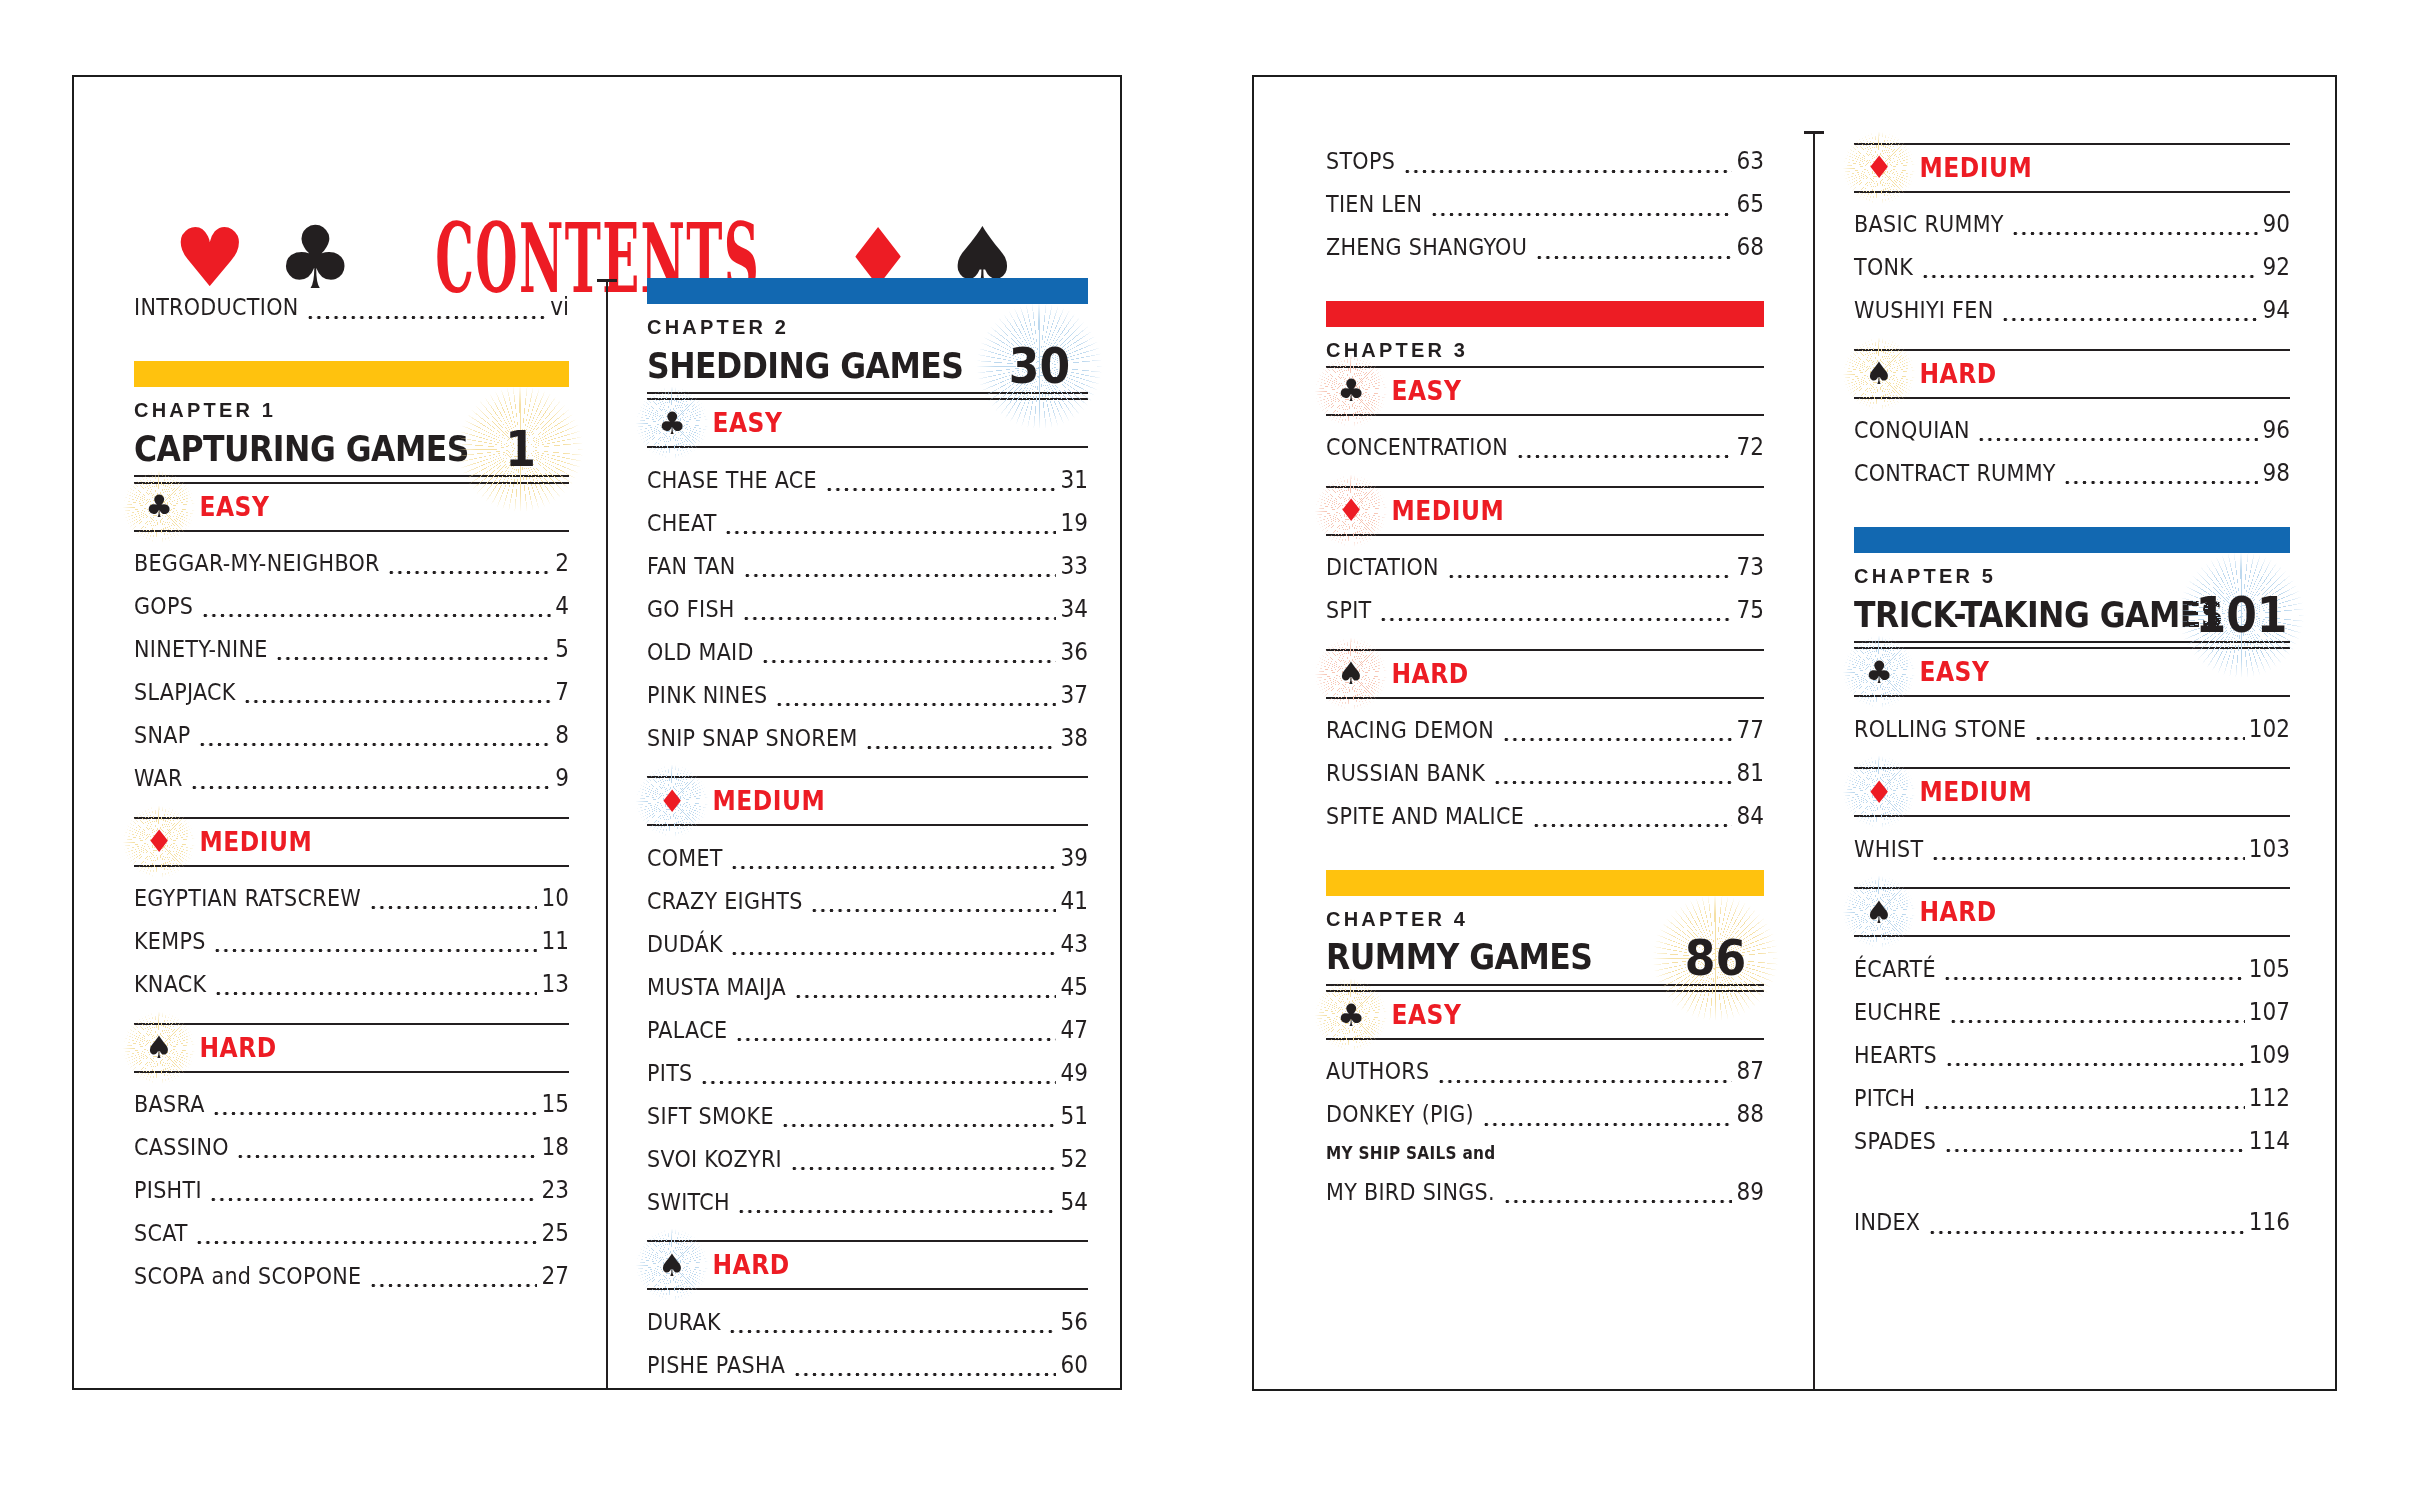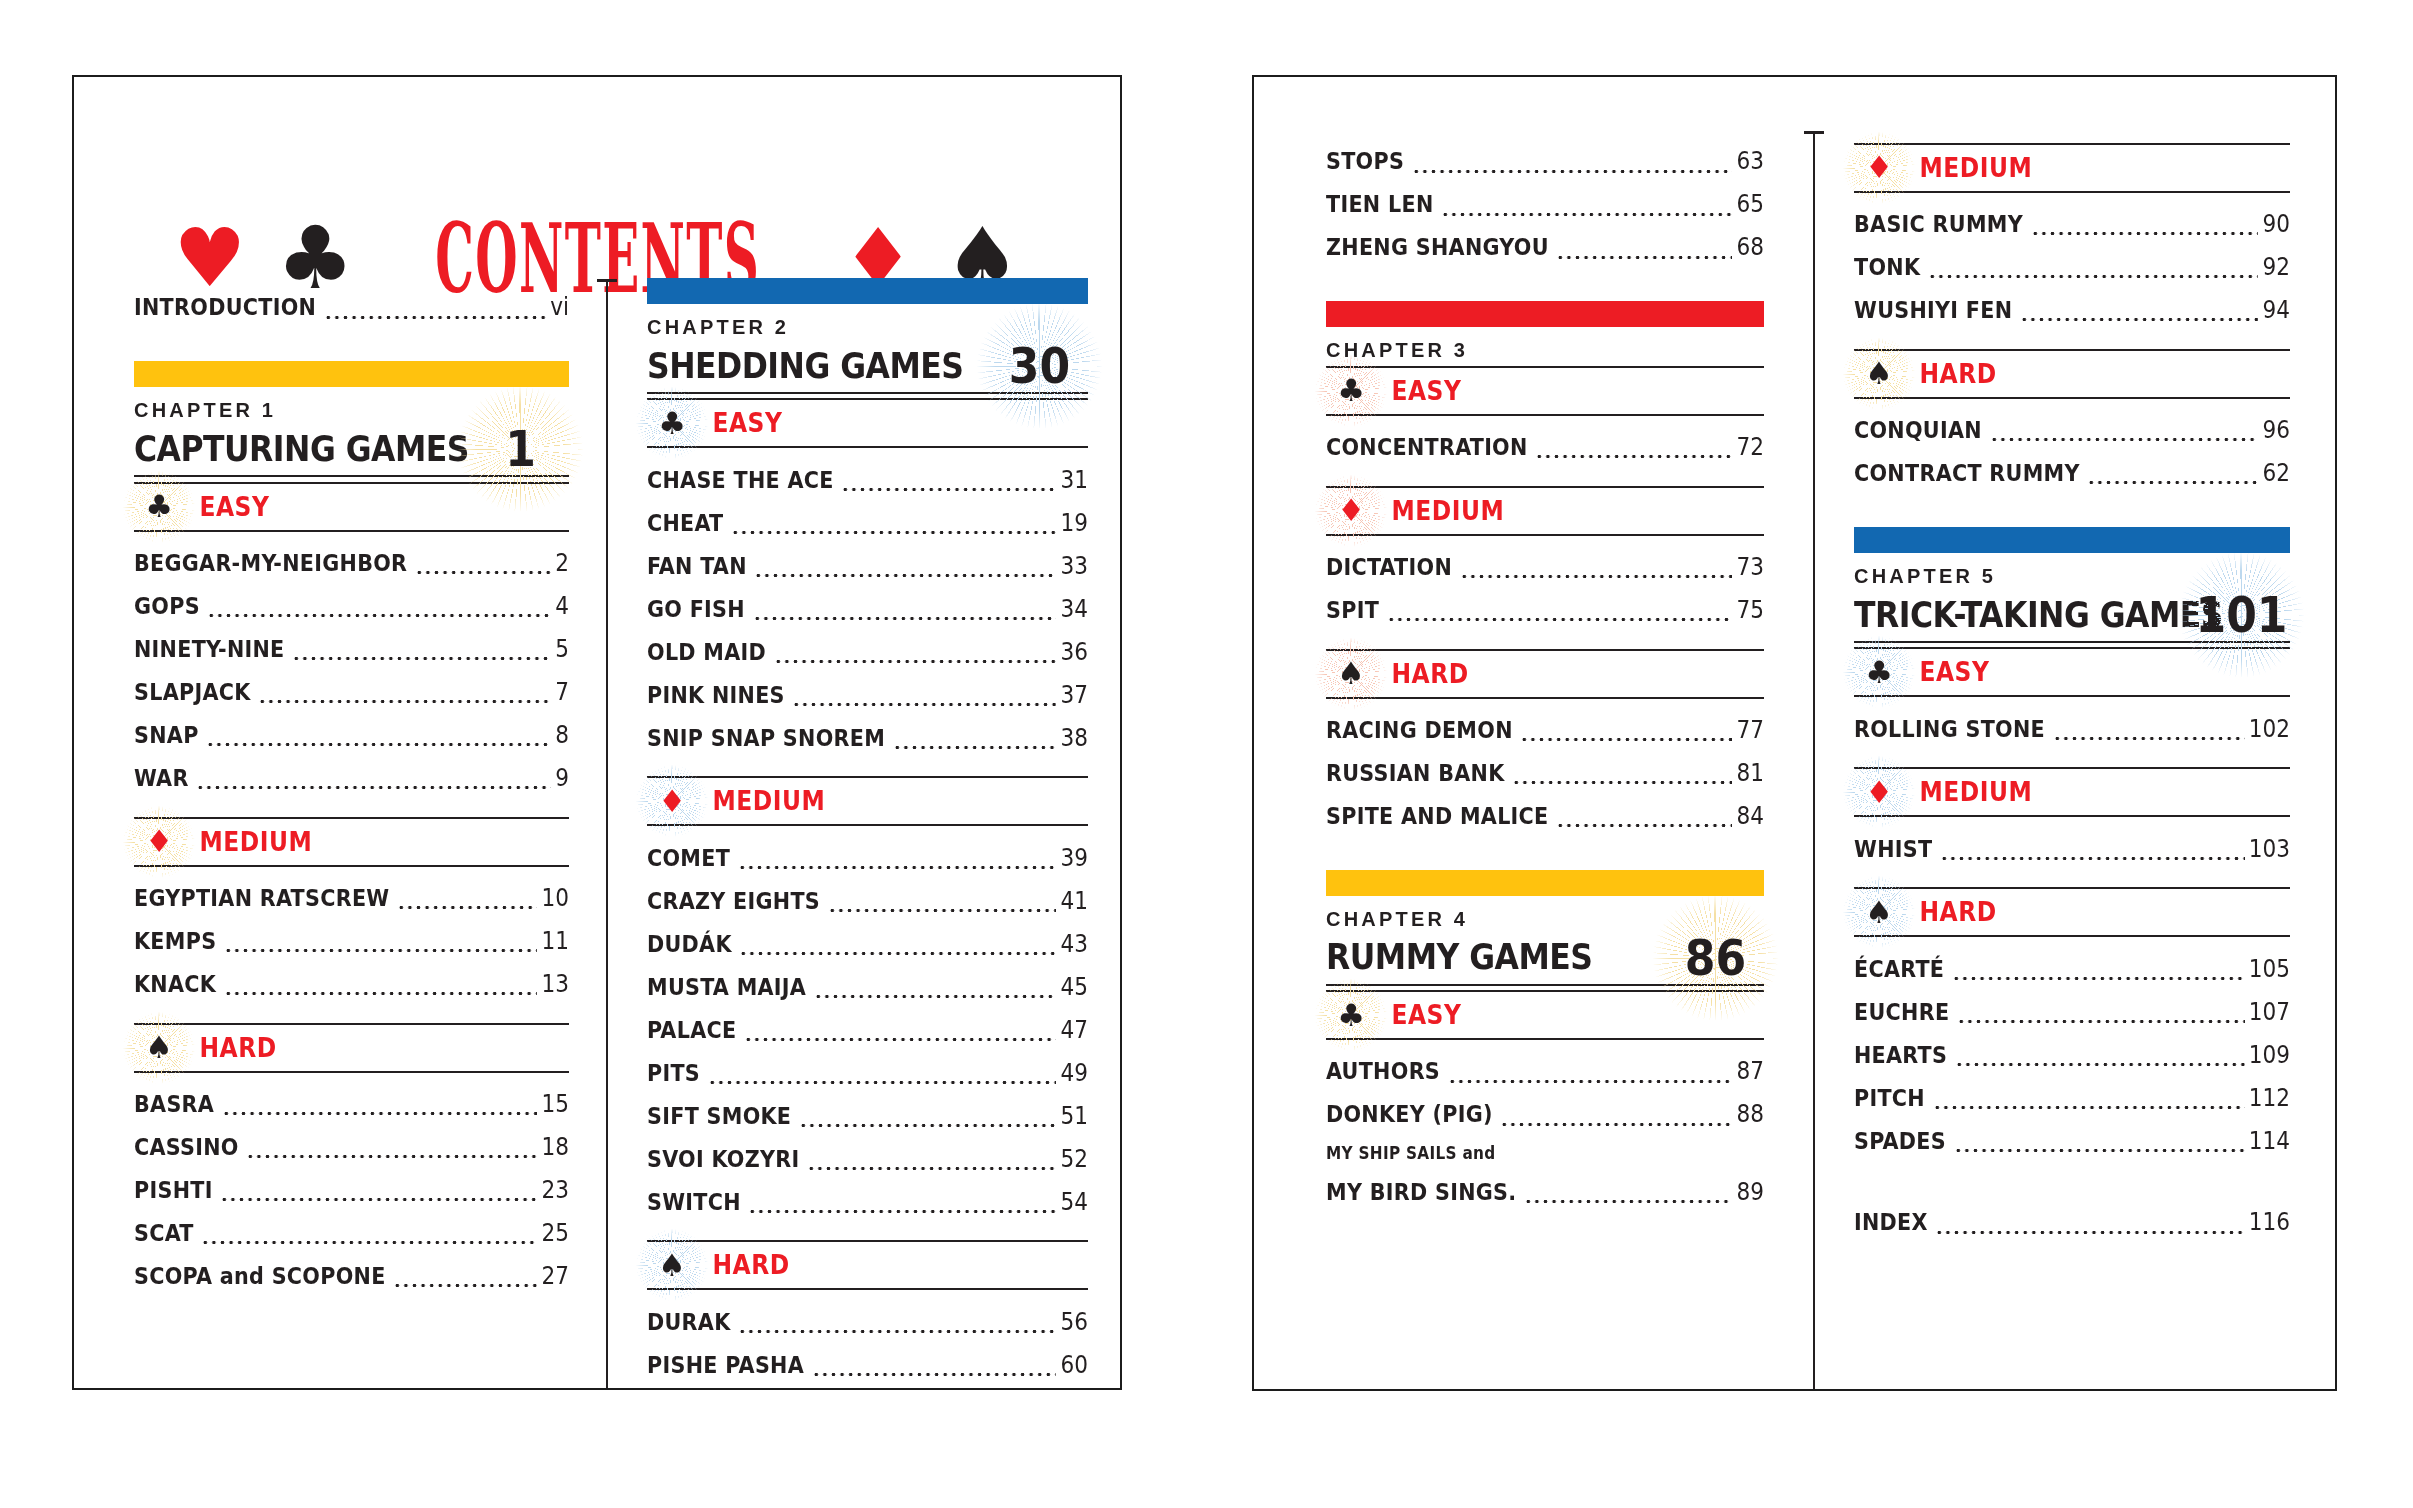--- a/index.html
+++ b/index.html
@@ -55,21 +55,21 @@
   .section{display:flex;align-items:center;height:50px;margin-top:9.7px;box-sizing:border-box;
            border-top:2.2px solid var(--ink);border-bottom:2.2px solid var(--ink);}
   .chapter + .section{margin-top:4.3px;}
   .section .suit{font-size:31px;line-height:1;position:relative;z-index:2;}
   .section-label{color:var(--red);font-size:26px;font-weight:700;letter-spacing:0.5px;margin-left:4.3px;
                  font-stretch:condensed;}
 
   
   .entries{padding:9.7px 0 7.6px;}
   .row{display:flex;align-items:center;height:43px;}
-  .label{font-size:23px;font-weight:700;font-stretch:condensed;letter-spacing:0.3px;white-space:nowrap;}
+  .label{font-size:23px;font-weight:400;font-stretch:condensed;letter-spacing:0.3px;white-space:nowrap;}
   .leader{flex:1 1 auto;align-self:stretch;margin:0 4.3px 0 7.6px;
     background-image:radial-gradient(circle at center, var(--ink) 1.7px, rgba(0,0,0,0) 2px);
     background-size:8.6px 5.4px;background-repeat:repeat-x;background-position:left bottom 8.6px;}
   .num{font-size:24px;font-weight:400;font-stretch:condensed;}
   .row2 .l1{display:flex;align-items:center;height:35px;font-size:17px;font-weight:700;
             font-stretch:condensed;letter-spacing:0.3px;}
   .row2 .row{height:42px;}
   .entries.index{margin-top:31px;padding-top:0;}
 </style>
 </head>
@@ -474,21 +474,21 @@
         </div>
         <div class="entries">
           <div class="row">
             <span class="label">CONQUIAN</span>
             <span class="leader"></span>
             <span class="num">96</span>
           </div>
           <div class="row">
             <span class="label">CONTRACT RUMMY</span>
             <span class="leader"></span>
-            <span class="num">62</span>
+            <span class="num">98</span>
           </div>
         </div>
         <div class="chapter">
           <div class="bar" style="background: rgb(18, 104, 177);"></div>
           <div class="kicker">CHAPTER 5</div>
           <div class="title-row">
             <h2 class="chapter-title">TRICK-TAKING GAMES</h2>
             <span class="burst num-burst" style="--ray: #BCD8EE;">
               <span class="chapter-num">101</span>
             </span>

